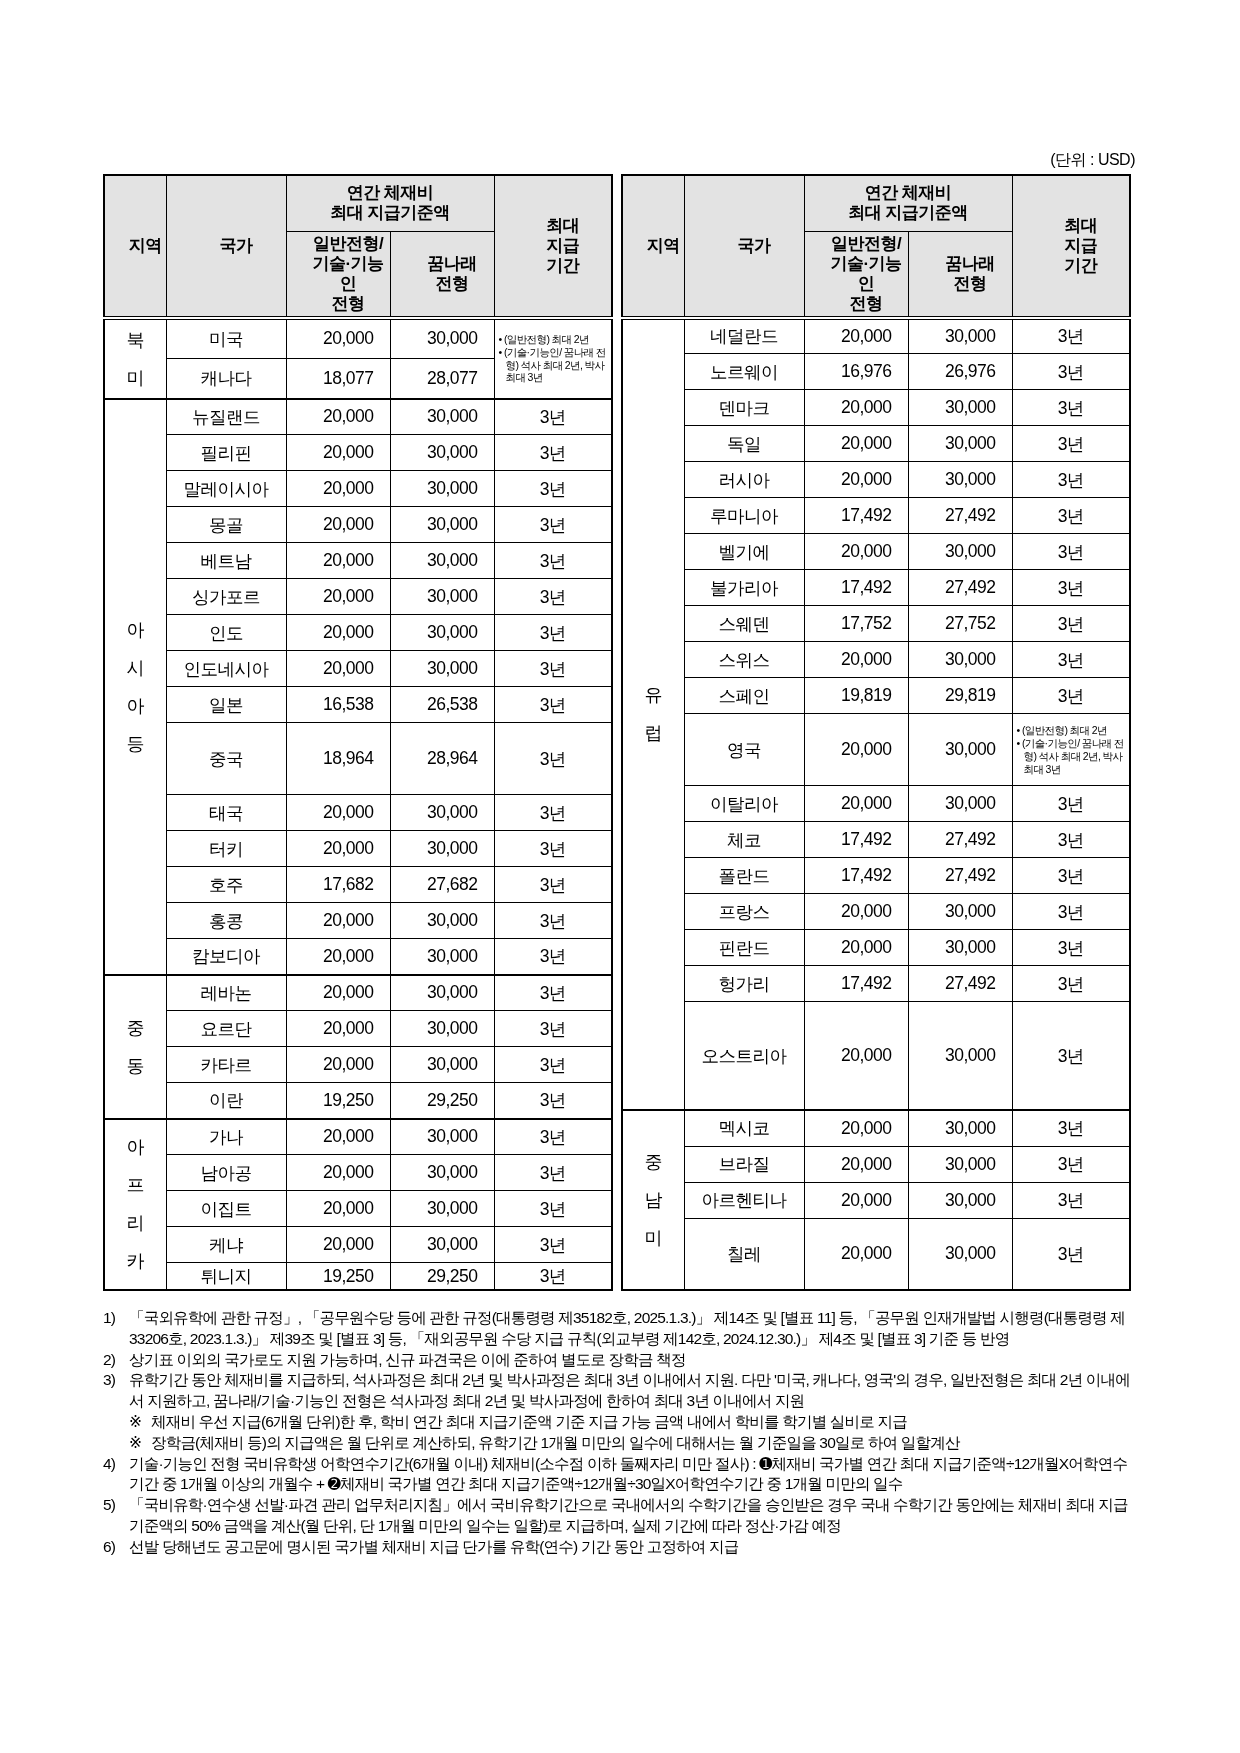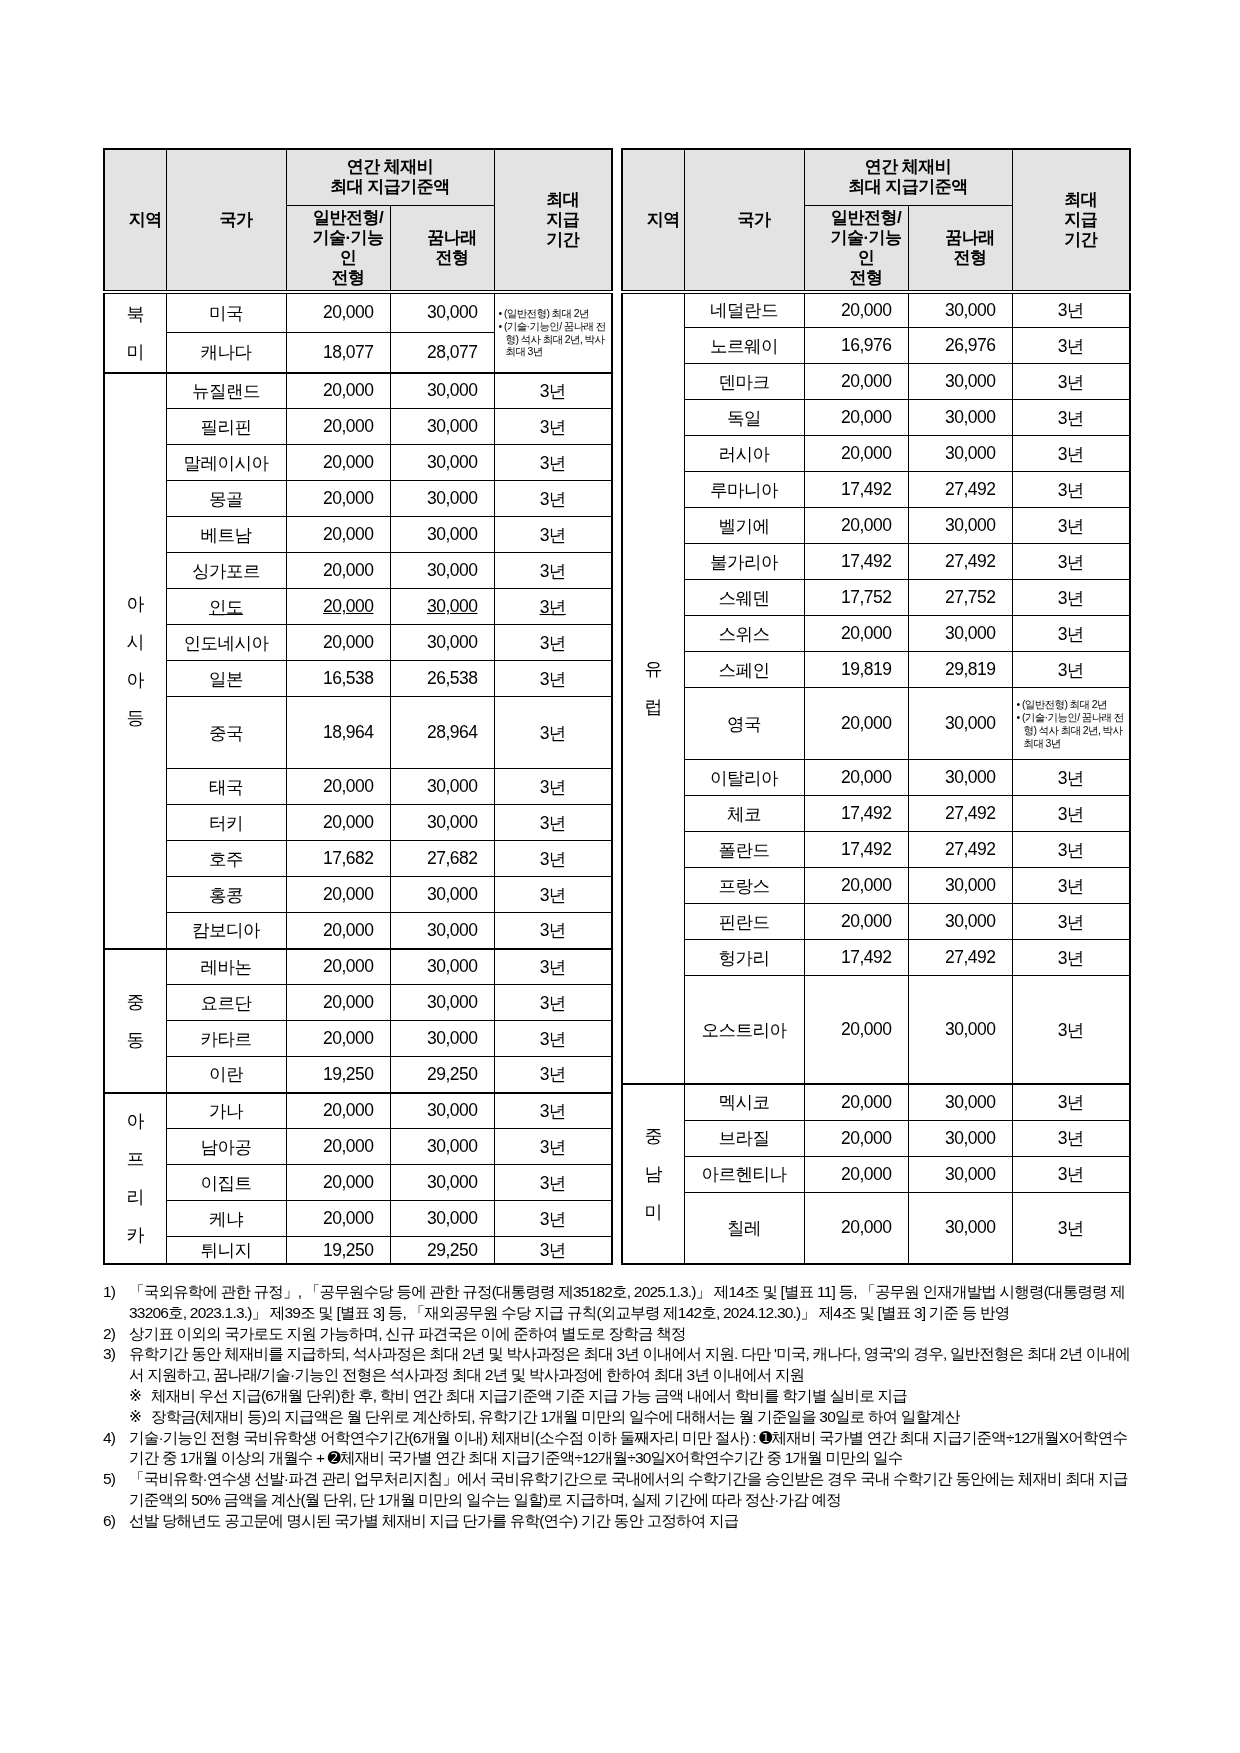--- a/index.html
+++ b/index.html
@@ -69,20 +69,21 @@
   .footnote .fn-text{flex:1;}
   .footnote.sub{margin-left:26px;}
   .footnote.sub .fn-marker{flex:0 0 22px;}
 </style>
 </head>
 <body>
 
 <div class="page">
 
 
+  <div class="unit-label">(단위 : USD)</div>
 
   <div class="tables">
     <table class="country-table">
         <colgroup>
           <col style="width: 62px;">
           <col style="width: 120px;">
           <col style="width: 104px;">
           <col style="width: 104px;">
           <col style="width: 118px;">
         </colgroup>
@@ -154,21 +155,21 @@
             <td class="num">20,000</td>
             <td class="num">30,000</td>
             <td class="period">3년</td>
           </tr>
           <tr style="height: 36px;">
             <td class="country">싱가포르</td>
             <td class="num">20,000</td>
             <td class="num">30,000</td>
             <td class="period">3년</td>
           </tr>
-          <tr style="height: 36px; text-decoration: underline;">
+          <tr style="height: 36px;">
             <td class="country">인도</td>
             <td class="num">20,000</td>
             <td class="num">30,000</td>
             <td class="period">3년</td>
           </tr>
           <tr style="height: 36px;">
             <td class="country">인도네시아</td>
             <td class="num">20,000</td>
             <td class="num">30,000</td>
             <td class="period">3년</td>

